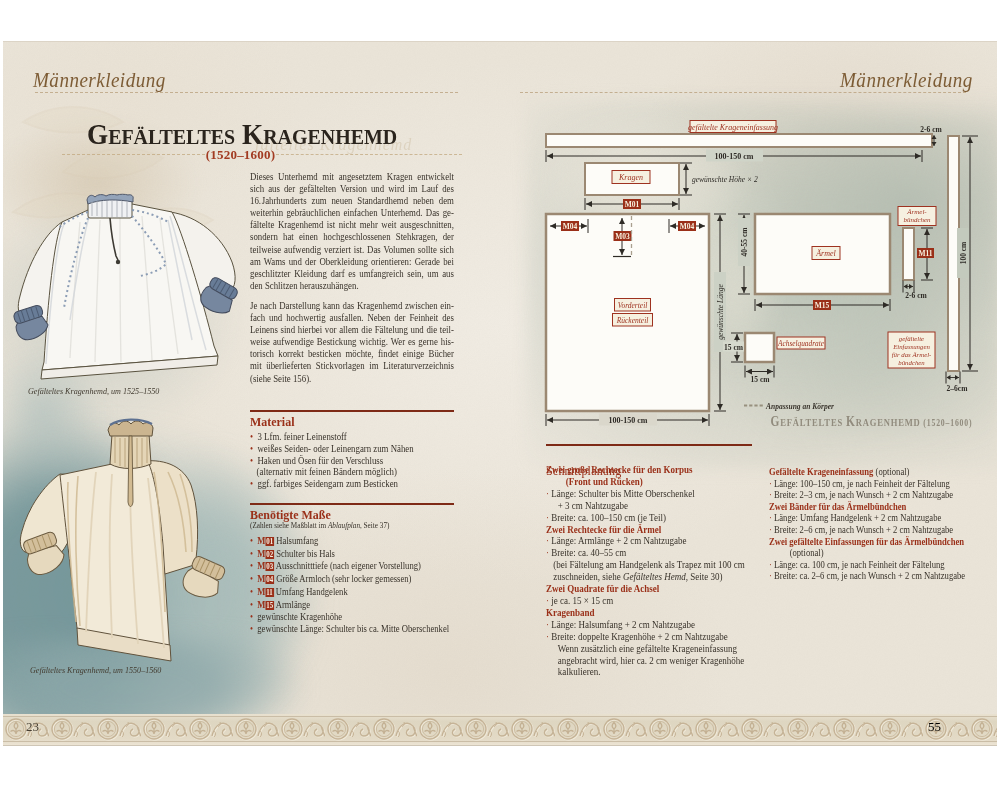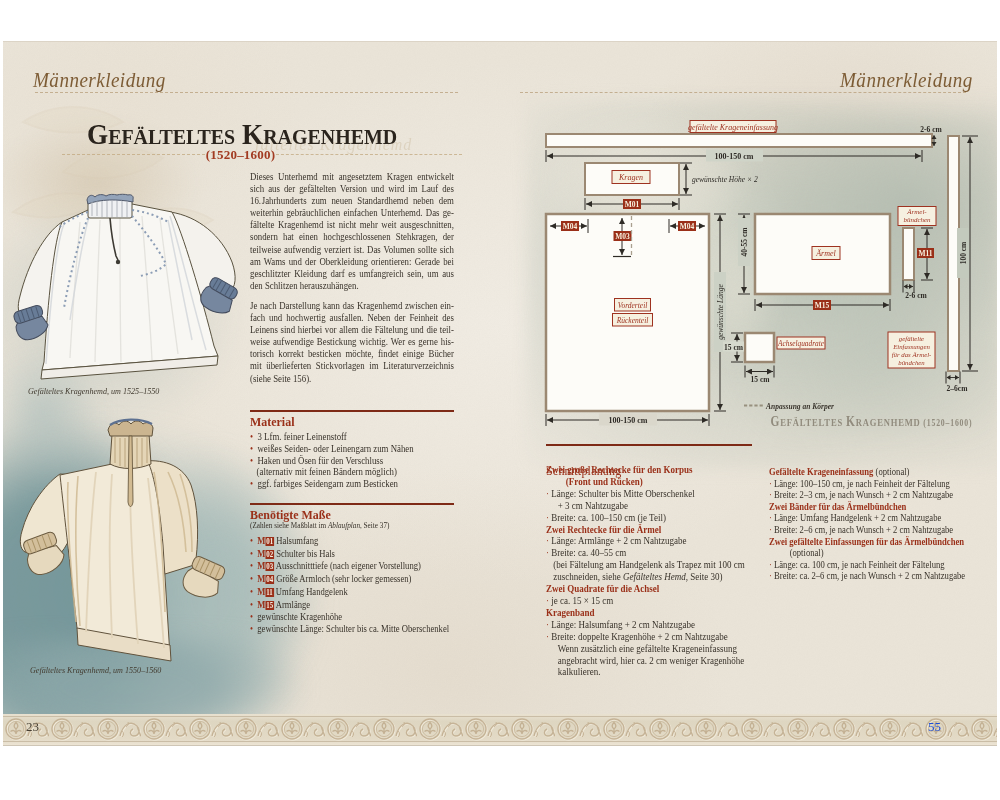--- a/index.html
+++ b/index.html
@@ -505,13 +505,13 @@
 </linearGradient>
 </defs>
 <rect x="0" y="0" width="994" height="31" fill="url(#bandg)"></rect>
 <rect x="0" y="3" width="994" height="24" fill="url(#orn)"></rect>
 <line x1="0" y1="2.5" x2="994" y2="2.5" stroke="#cabda6" stroke-width="1"></line>
 <line x1="0" y1="27.5" x2="994" y2="27.5" stroke="#cabda6" stroke-width="1"></line>
 </svg>
 
 <div class="abs" style="left:26px;top:719px;font-size:13px;color:#453d31">23</div>
 
-<div class="abs" style="left:928px;top:719px;font-size:13px;color:#1d4ed8">55</div>
+<div class="abs" style="left:928px;top:719px;font-size:13px;color:#000000">55</div>
 
 </body></html>

